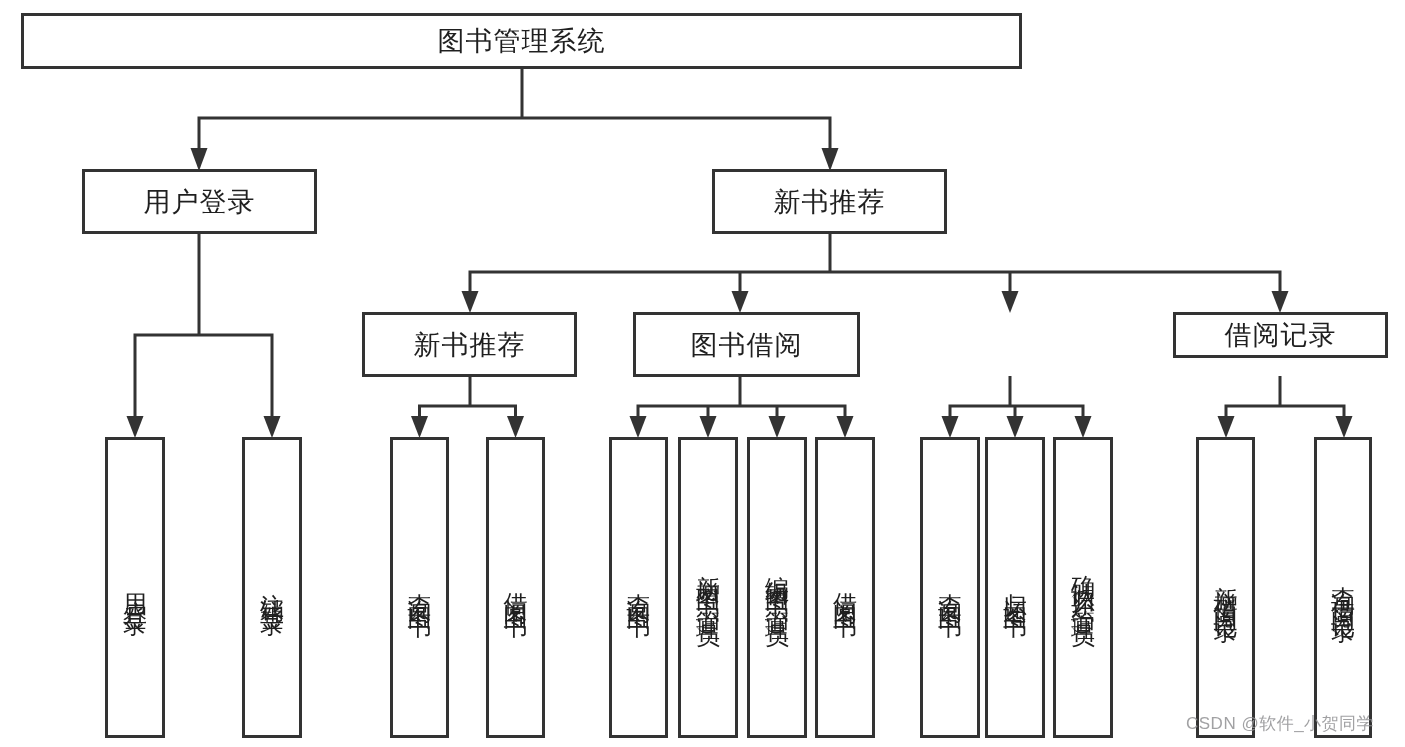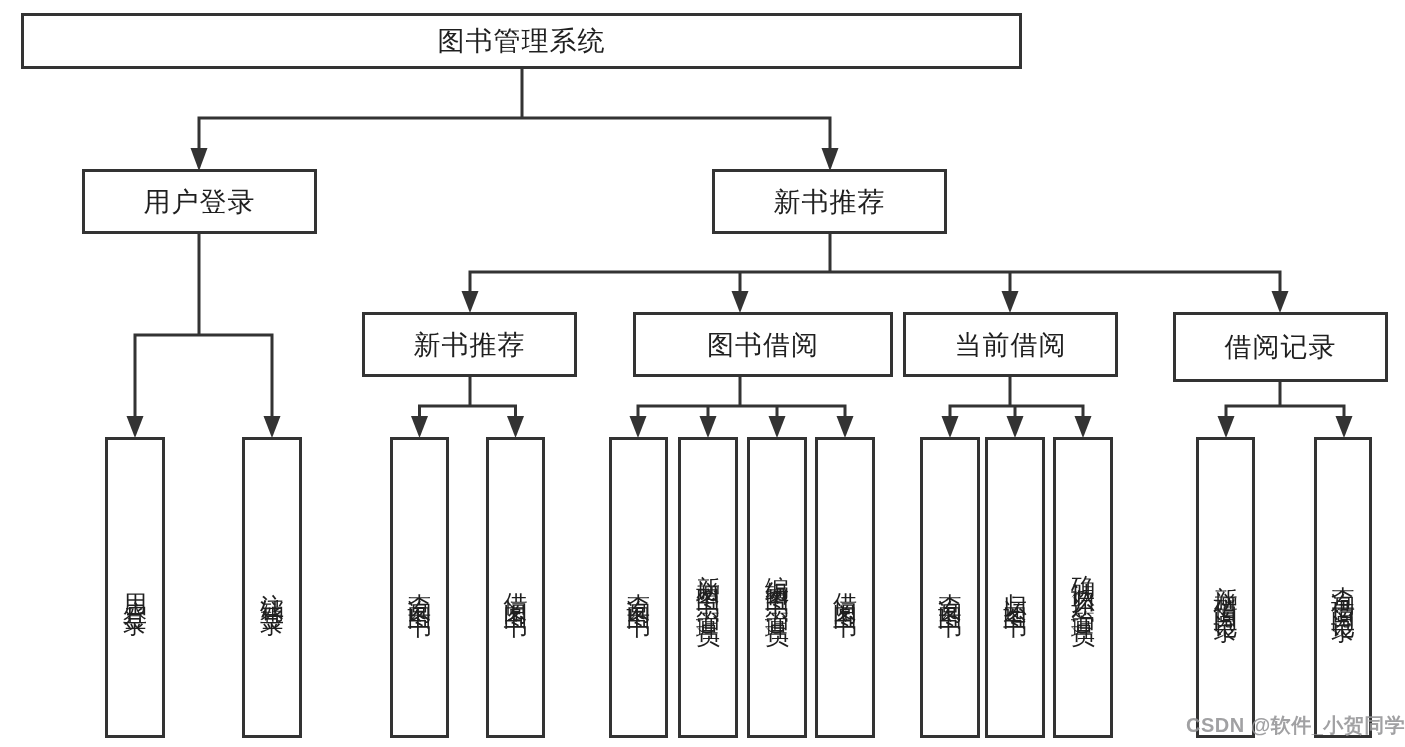--- a/index.html
+++ b/index.html
@@ -44,25 +44,24 @@
     writing-mode: vertical-rl;
     text-orientation: mixed;
     letter-spacing: 7px;
     line-height: 1;
   }
   .watermark {
     position: absolute;
     left: 1186px;
     top: 712px;
     z-index: 3;
-    font-size: 20px;
+    font-size: 17px;
     color: rgba(148, 148, 150, 0.88);
     letter-spacing: 0.5px;
     white-space: nowrap;
-    font-weight: bold;
   }
 </style>
 </head>
 <body>
 
 <div class="canvas">
 
   <svg class="wires" width="1405" height="747" viewBox="0 0 1405 747">
 
     <path d="M522,68 V118
@@ -107,23 +106,22 @@
     <polygon points="1217.5,416 1234.5,416 1226,438" fill="#333333"></polygon>
     <polygon points="1335.5,416 1352.5,416 1344,438" fill="#333333"></polygon>
   </svg>
 
   <div class="box hbox" style="left:21px; top:13px; width:1001px; height:56px;">图书管理系统</div>
 
   <div class="box hbox" style="left:82px; top:169px; width:235px; height:65px;">用户登录</div>
   <div class="box hbox" style="left:712px; top:169px; width:235px; height:65px;">新书推荐</div>
 
   <div class="box hbox" style="left:362px; top:312px; width:215px; height:65px;text-align:right;">新书推荐</div>
-  <div class="box hbox" style="left:633px; top:312px; width:260px; height:65px;">图书借阅</div>
-  <div class="box hbox" style="left:903px; top:312px; width:215px; height:65px;">当前借阅</div>
-  <div class="box hbox" style="left:1173px; top:312px; width:215px; height:70px;">借阅记录</div>
+  <div class="box hbox" style="left:633px; top:312px; width:227px; height:65px;">图书借阅</div>
+  <div class="box hbox" style="left:1173px; top:312px; width:215px; height:46px;">借阅记录</div>
 
   <div class="box vbox" style="left:105px; width:60px;">用户登录</div>
   <div class="box vbox" style="left:242px; width:60px;">注销登录</div>
 
   <div class="box vbox" style="left:390px; width:59px;">查询图书</div>
   <div class="box vbox" style="left:486px; width:59px;">借阅图书</div>
 
   <div class="box vbox" style="left:609px; width:59px;">查询图书</div>
   <div class="box vbox" style="left:678px; width:60px;">新增图书（管理员）</div>
   <div class="box vbox" style="left:747px; width:60px;">编辑图书（管理员）</div>

